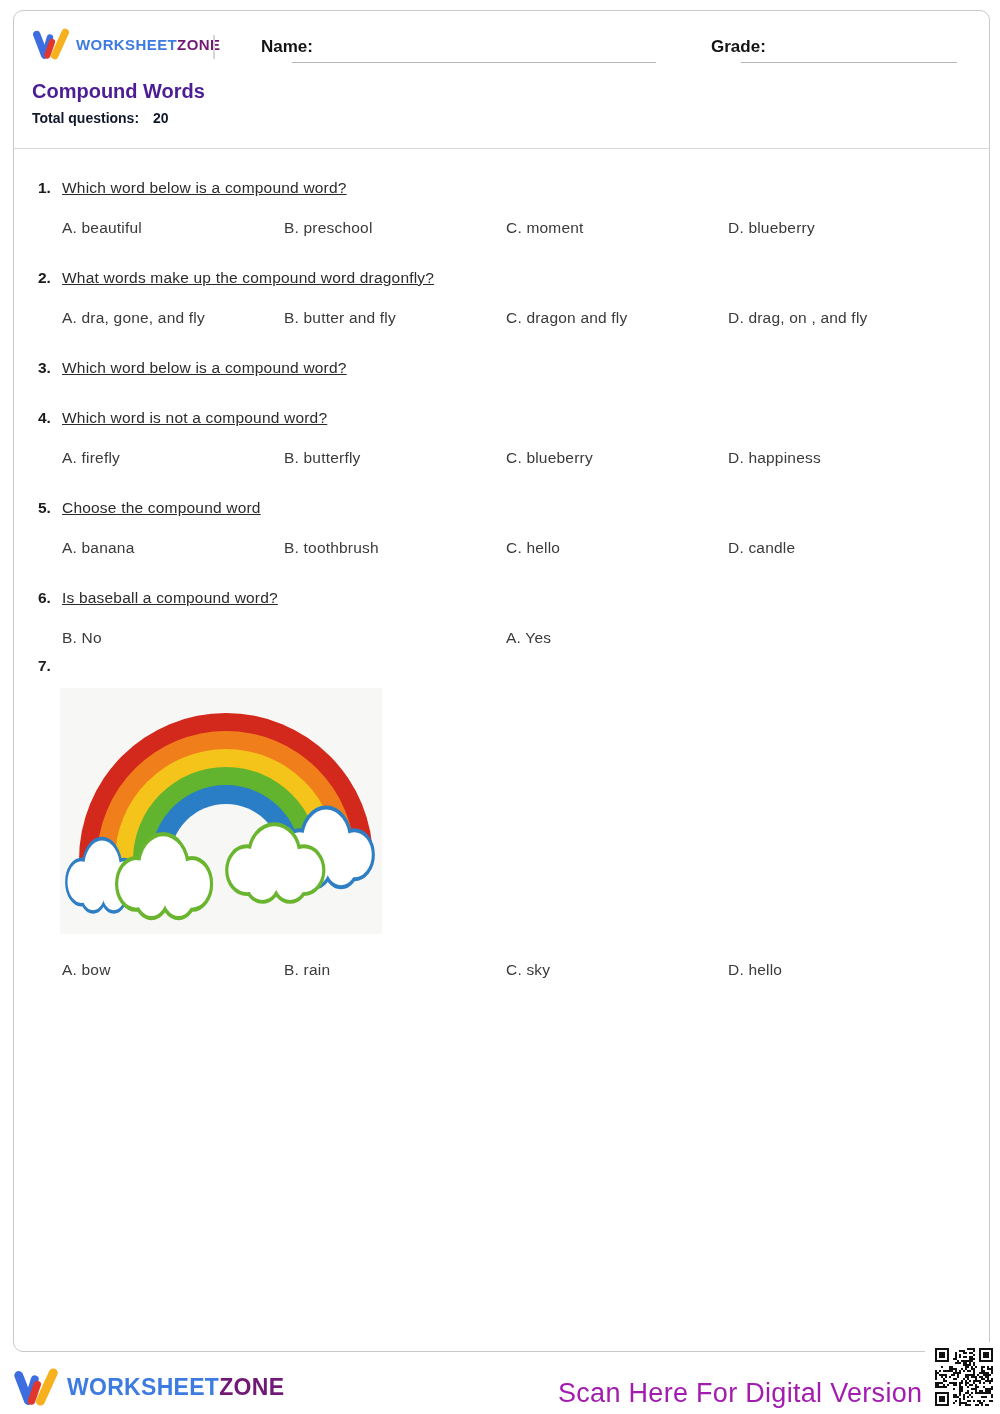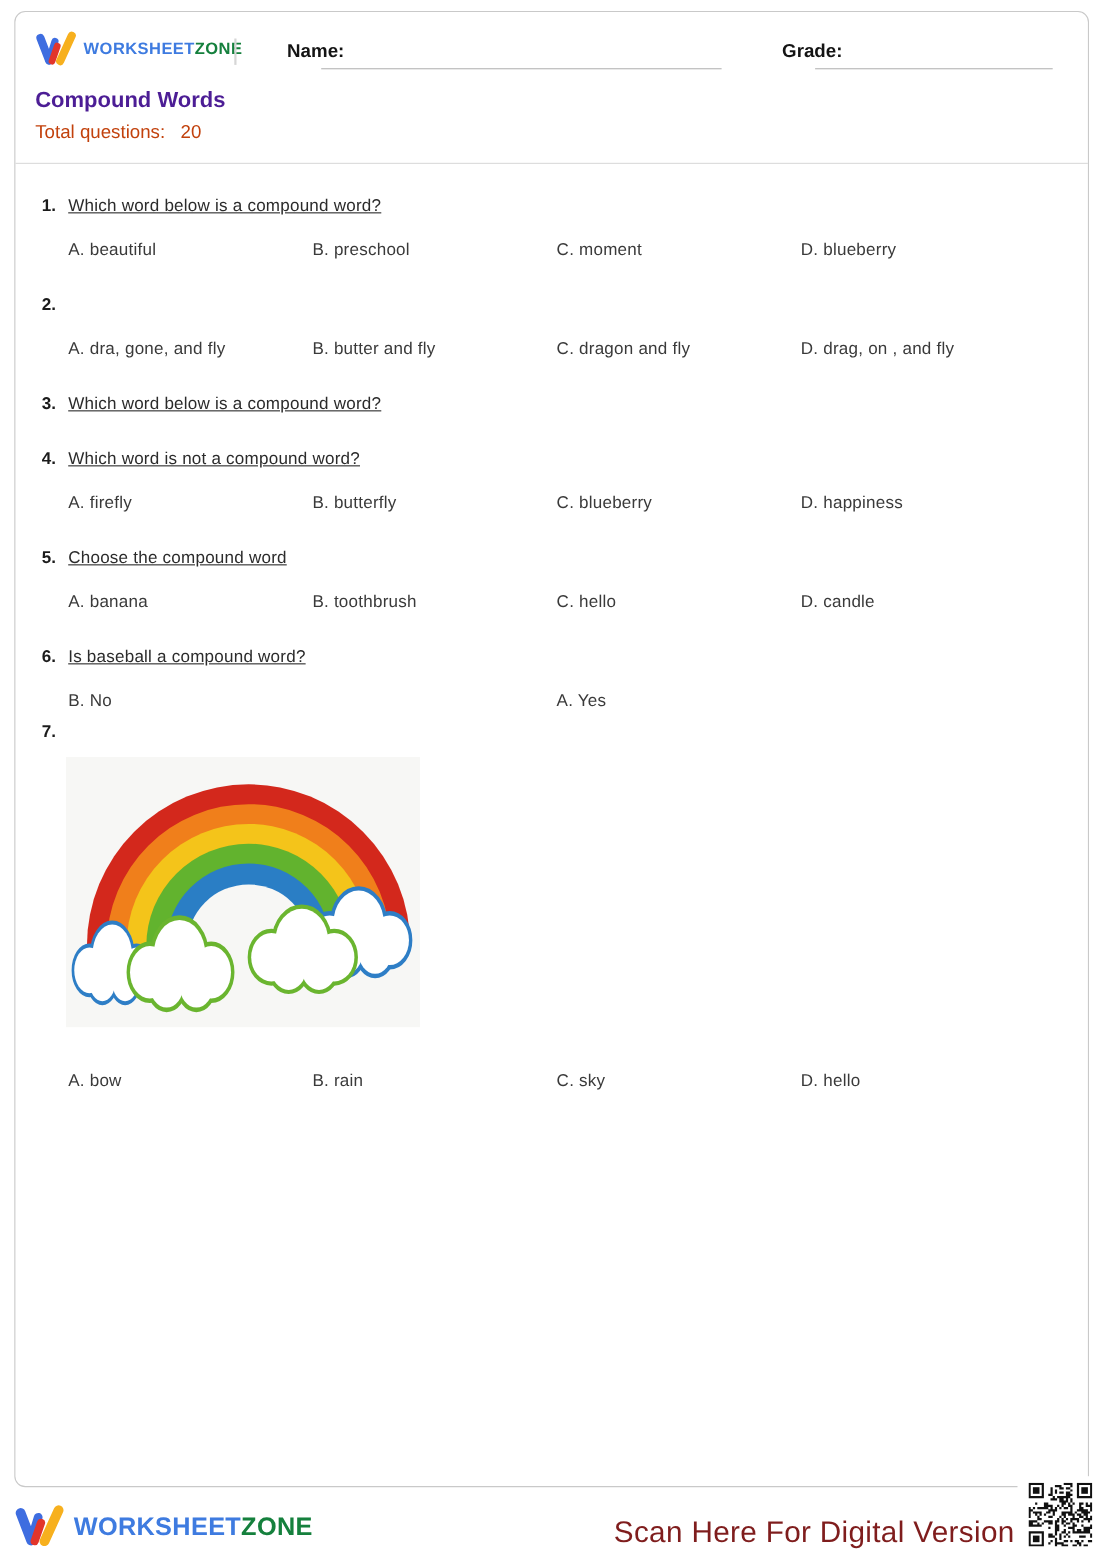--- a/index.html
+++ b/index.html
@@ -10,49 +10,49 @@
   
   .card { position:absolute; left:13px; top:10px; width:977px; height:1342px;
     background:#fff; border:1px solid #c9c9c9; border-radius:10px; }
 
   
   .card-header { position:relative; height:138px; border-bottom:1px solid #dadada; }
   .brand { position:absolute; left:18px; top:16px; display:flex; align-items:center; gap:6px; }
   .brand-mark { display:block; }
   .brand-text { font-weight:700; font-size:15px; letter-spacing:.4px; }
   .bt-blue { color:#3e7be0; }
-  .bt-amber { color:#15803d; }
+  .bt-amber { color:#701a75; }
   .vdiv { position:absolute; left:199px; top:24px; width:2px; height:24px; background:#d6d6d6; }
   .name-label,.grade-label { position:absolute; top:26px; font-size:17px; font-weight:700; color:#141414;margin-left:31px; }
   .name-label { left:216px; }
   .grade-label { left:666px; }
   .write-line { position:absolute; top:28px; height:24px; border-bottom:1px solid #b5b5b5; }
   .name-line { left:278px; width:364px; }
   .grade-line { left:727px; width:216px; }
   .hdr-title { position:absolute; left:18px; top:69px; font-size:20px; font-weight:700; color:#4c1d95; }
-  .hdr-total { position:absolute; left:18px; top:99px; font-size:17px; font-weight:400; color:#c2410c; }
+  .hdr-total { position:absolute; left:18px; top:99px; font-size:14px; font-weight:700; color:#0f172a; }
   .hdr-total .total-num { margin-left:14px; }
 
   
   .questions { font-size:15.5px; }
   .qb { margin:28px 0 0 24px; }
   .qb7 { margin-top:6px; }
   .qline { display:flex; line-height:22px; }
   .qnum { font-weight:700; min-width:24px; color:#1b1b1b; }
   .qtext { color:#2b2b2b; letter-spacing:.2px;text-decoration:underline; }
   .opts { display:grid; grid-template-columns:repeat(4,222px); margin:18px 0 0 24px;
     line-height:22px; color:#3a3a3a; letter-spacing:.2px; }
   .opts2 { grid-template-columns:repeat(2,444px); }
   .qimage { margin:11px 0 0 22px; width:322px; height:246px; }
-  .qb7 .opts { margin-top:38px; }
+  .qb7 .opts { margin-top:25px; }
 
   
   .footer-brand { position:absolute; left:13px; top:1366px; display:flex; align-items:center; gap:8px; }
   .footer-brand .brand-text { font-size:23px; letter-spacing:.3px; }
-  .scan-text { position:absolute; left:558px; top:1378px; font-size:27px; color:#7f1d1d; letter-spacing:.3px; }
+  .scan-text { position:absolute; left:558px; top:1378px; font-size:27px; color:#a21caf; letter-spacing:.3px; }
   .qr-box { position:absolute; left:925px; top:1342px; width:75px; height:72px; background:#fff; z-index:3; }
   .qr-box svg { position:absolute; left:10px; top:6px; }
 </style>
 </head>
 <body>
 
 <div class="page">
 
   <svg width="0" height="0" style="position:absolute">
     <defs>
@@ -110,20 +110,21 @@
           <span>A. beautiful</span>
           <span>B. preschool</span>
           <span>C. moment</span>
           <span>D. blueberry</span>
         </div>
       </div>
 
       <div class="qb">
         <div class="qline">
             <span class="qnum">2.</span>
+            <span class="qtext">What words make up the compound word dragonfly?</span>
           </div>
         <div class="opts">
           <span>A. dra, gone, and fly</span>
           <span>B. butter and fly</span>
           <span>C. dragon and fly</span>
           <span>D. drag, on , and fly</span>
         </div>
       </div>
 
       <div class="qb">

